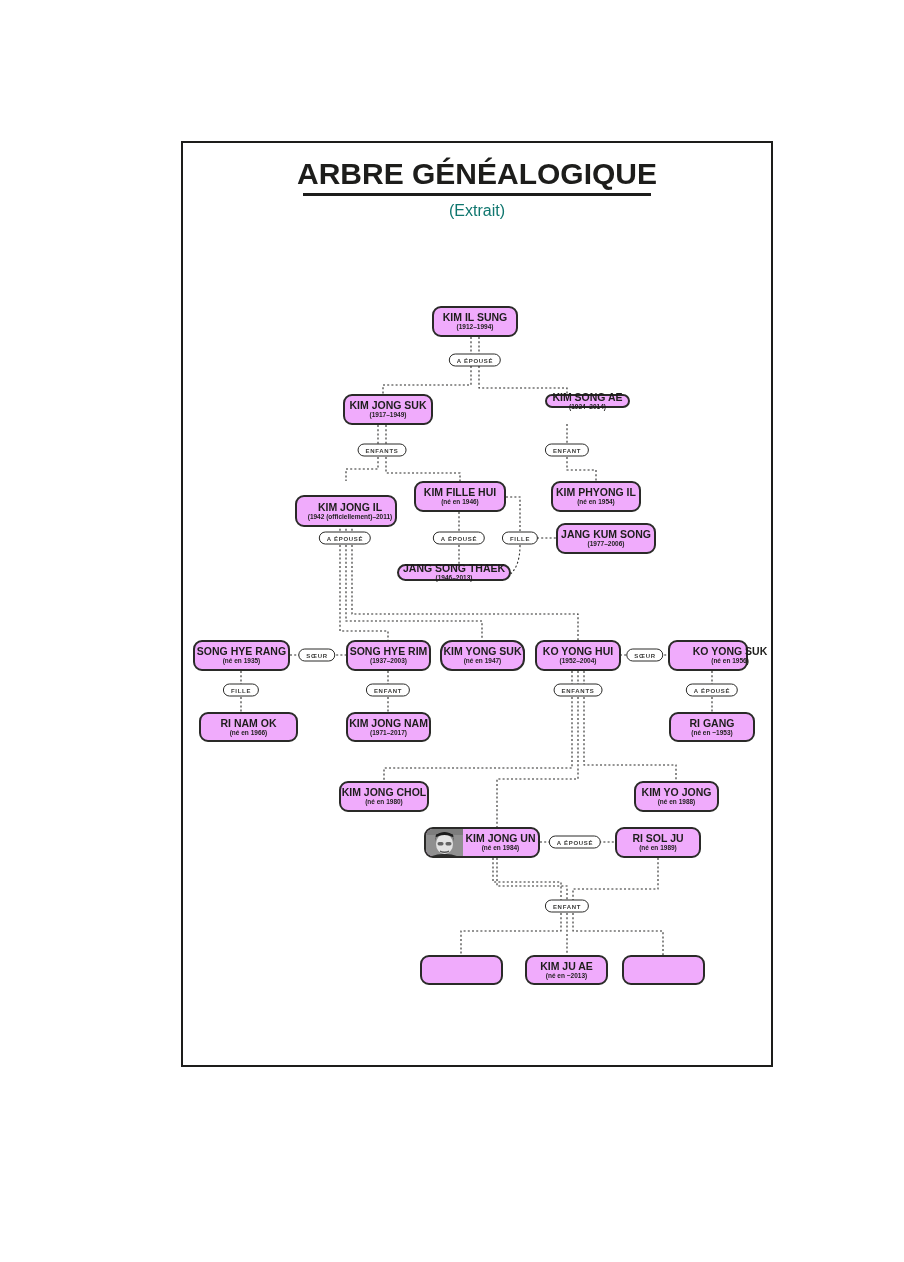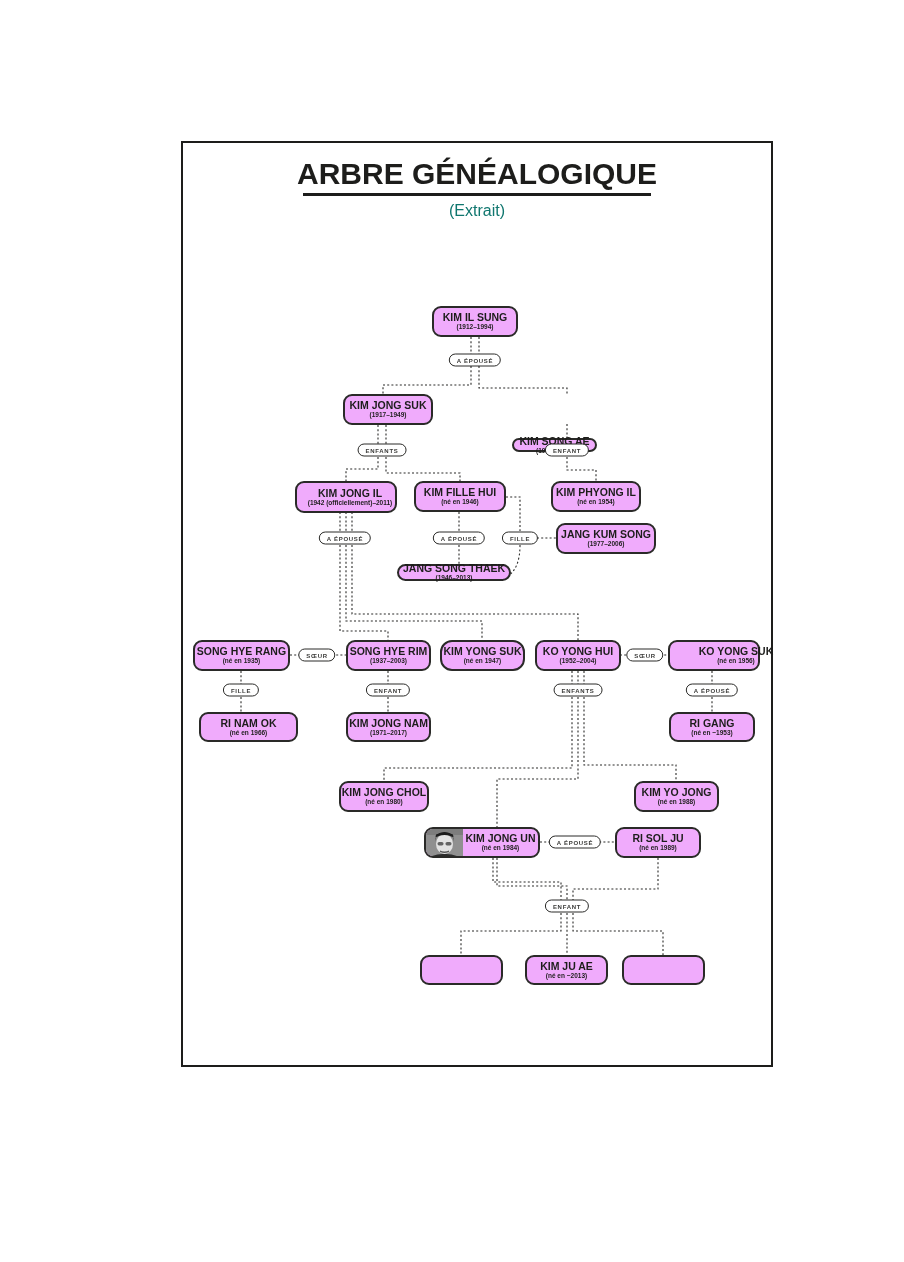--- a/index.html
+++ b/index.html
@@ -89,26 +89,26 @@
 
   <div class="pbox" style="left:432px;top:306px;width:86px;height:31px;">
     <div class="pname">KIM IL SUNG</div>
     <div class="pdates">(1912–1994)</div>
   </div>
 
   <div class="pbox" style="left:343px;top:394px;width:90px;height:31px;">
     <div class="pname">KIM JONG SUK</div>
     <div class="pdates">(1917–1949)</div>
   </div>
-  <div class="pbox" style="left:512px;top:394px;width:85px;height:14px;margin-top:44px;">
+  <div class="pbox" style="left:545px;top:394px;width:85px;height:14px;">
     <div class="pname">KIM SONG AE</div>
     <div class="pdates">(1924–2014)</div>
   </div>
 
-  <div class="pbox" style="left:295px;top:481px;width:102px;height:32px;padding-left:8px;">
+  <div class="pbox" style="left:295px;top:495px;width:102px;height:32px;padding-left:8px;">
     <div class="pname">KIM JONG IL</div>
     <div class="pdates">(1942 (officiellement)–2011)</div>
   </div>
   <div class="pbox" style="left:414px;top:481px;width:92px;height:31px;">
     <div class="pname">KIM FILLE HUI</div>
     <div class="pdates">(né en 1946)</div>
   </div>
   <div class="pbox" style="left:551px;top:481px;width:90px;height:31px;">
     <div class="pname">KIM PHYONG IL</div>
     <div class="pdates">(né en 1954)</div>
@@ -131,21 +131,21 @@
     <div class="pdates">(1937–2003)</div>
   </div>
   <div class="pbox" style="left:440px;top:640px;width:85px;height:31px;border-radius:12px;">
     <div class="pname">KIM YONG SUK</div>
     <div class="pdates">(né en 1947)</div>
   </div>
   <div class="pbox" style="left:535px;top:640px;width:86px;height:31px;">
     <div class="pname">KO YONG HUI</div>
     <div class="pdates">(1952–2004)</div>
   </div>
-  <div class="pbox" style="left:668px;top:640px;width:92px;height:31px;padding-left:44px;">
+  <div class="pbox" style="left:668px;top:640px;width:80px;height:31px;padding-left:44px;">
     <div class="pname">KO YONG SUK</div>
     <div class="pdates">(né en 1956)</div>
   </div>
 
   <div class="pbox" style="left:199px;top:712px;width:99px;height:30px;">
     <div class="pname">RI NAM OK</div>
     <div class="pdates">(né en 1966)</div>
   </div>
   <div class="pbox" style="left:346px;top:712px;width:85px;height:30px;">
     <div class="pname">KIM JONG NAM</div>

